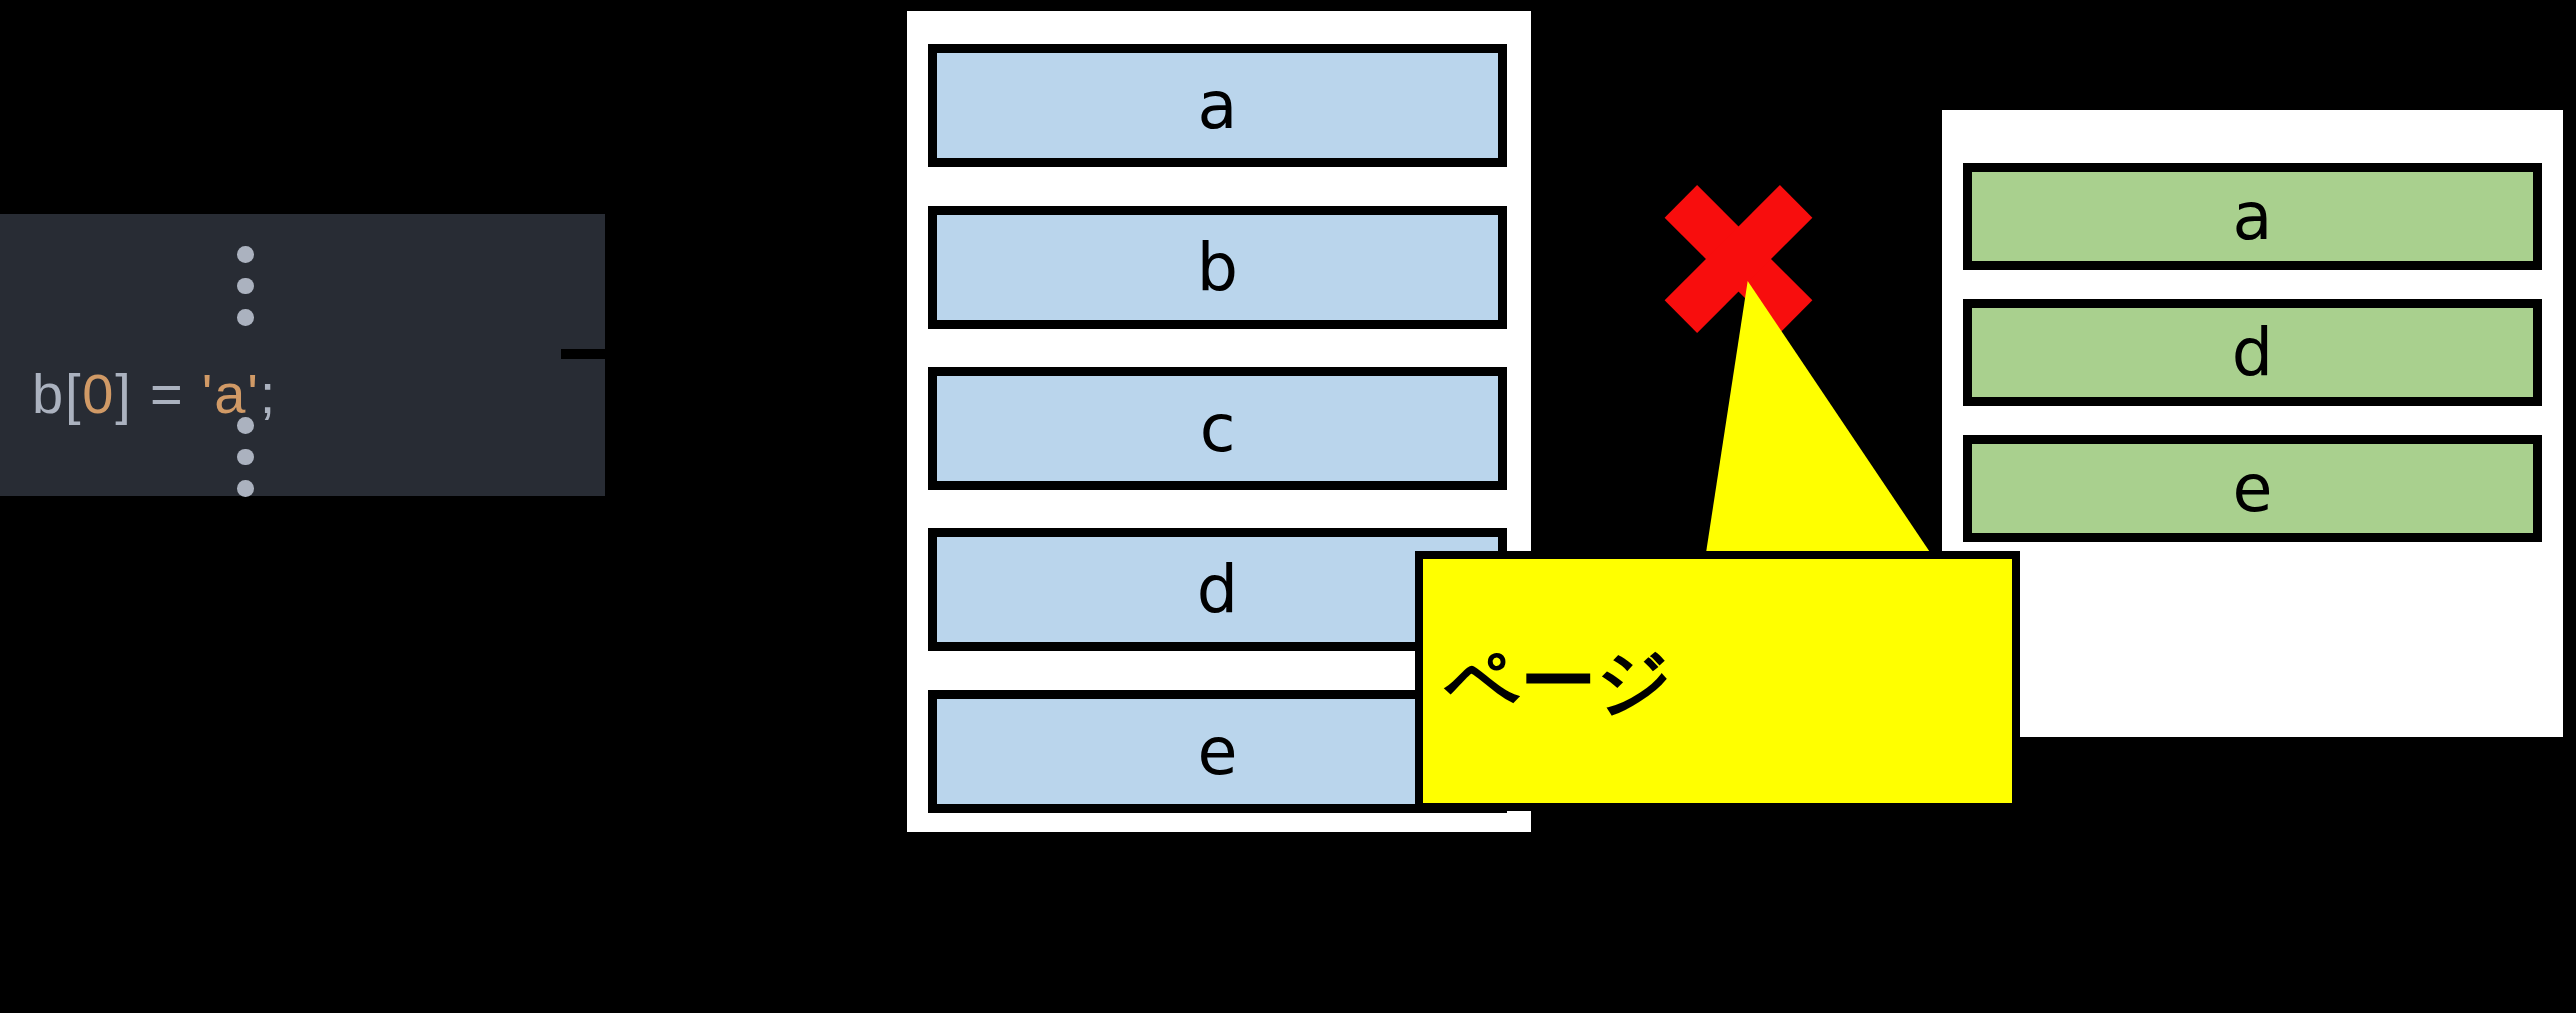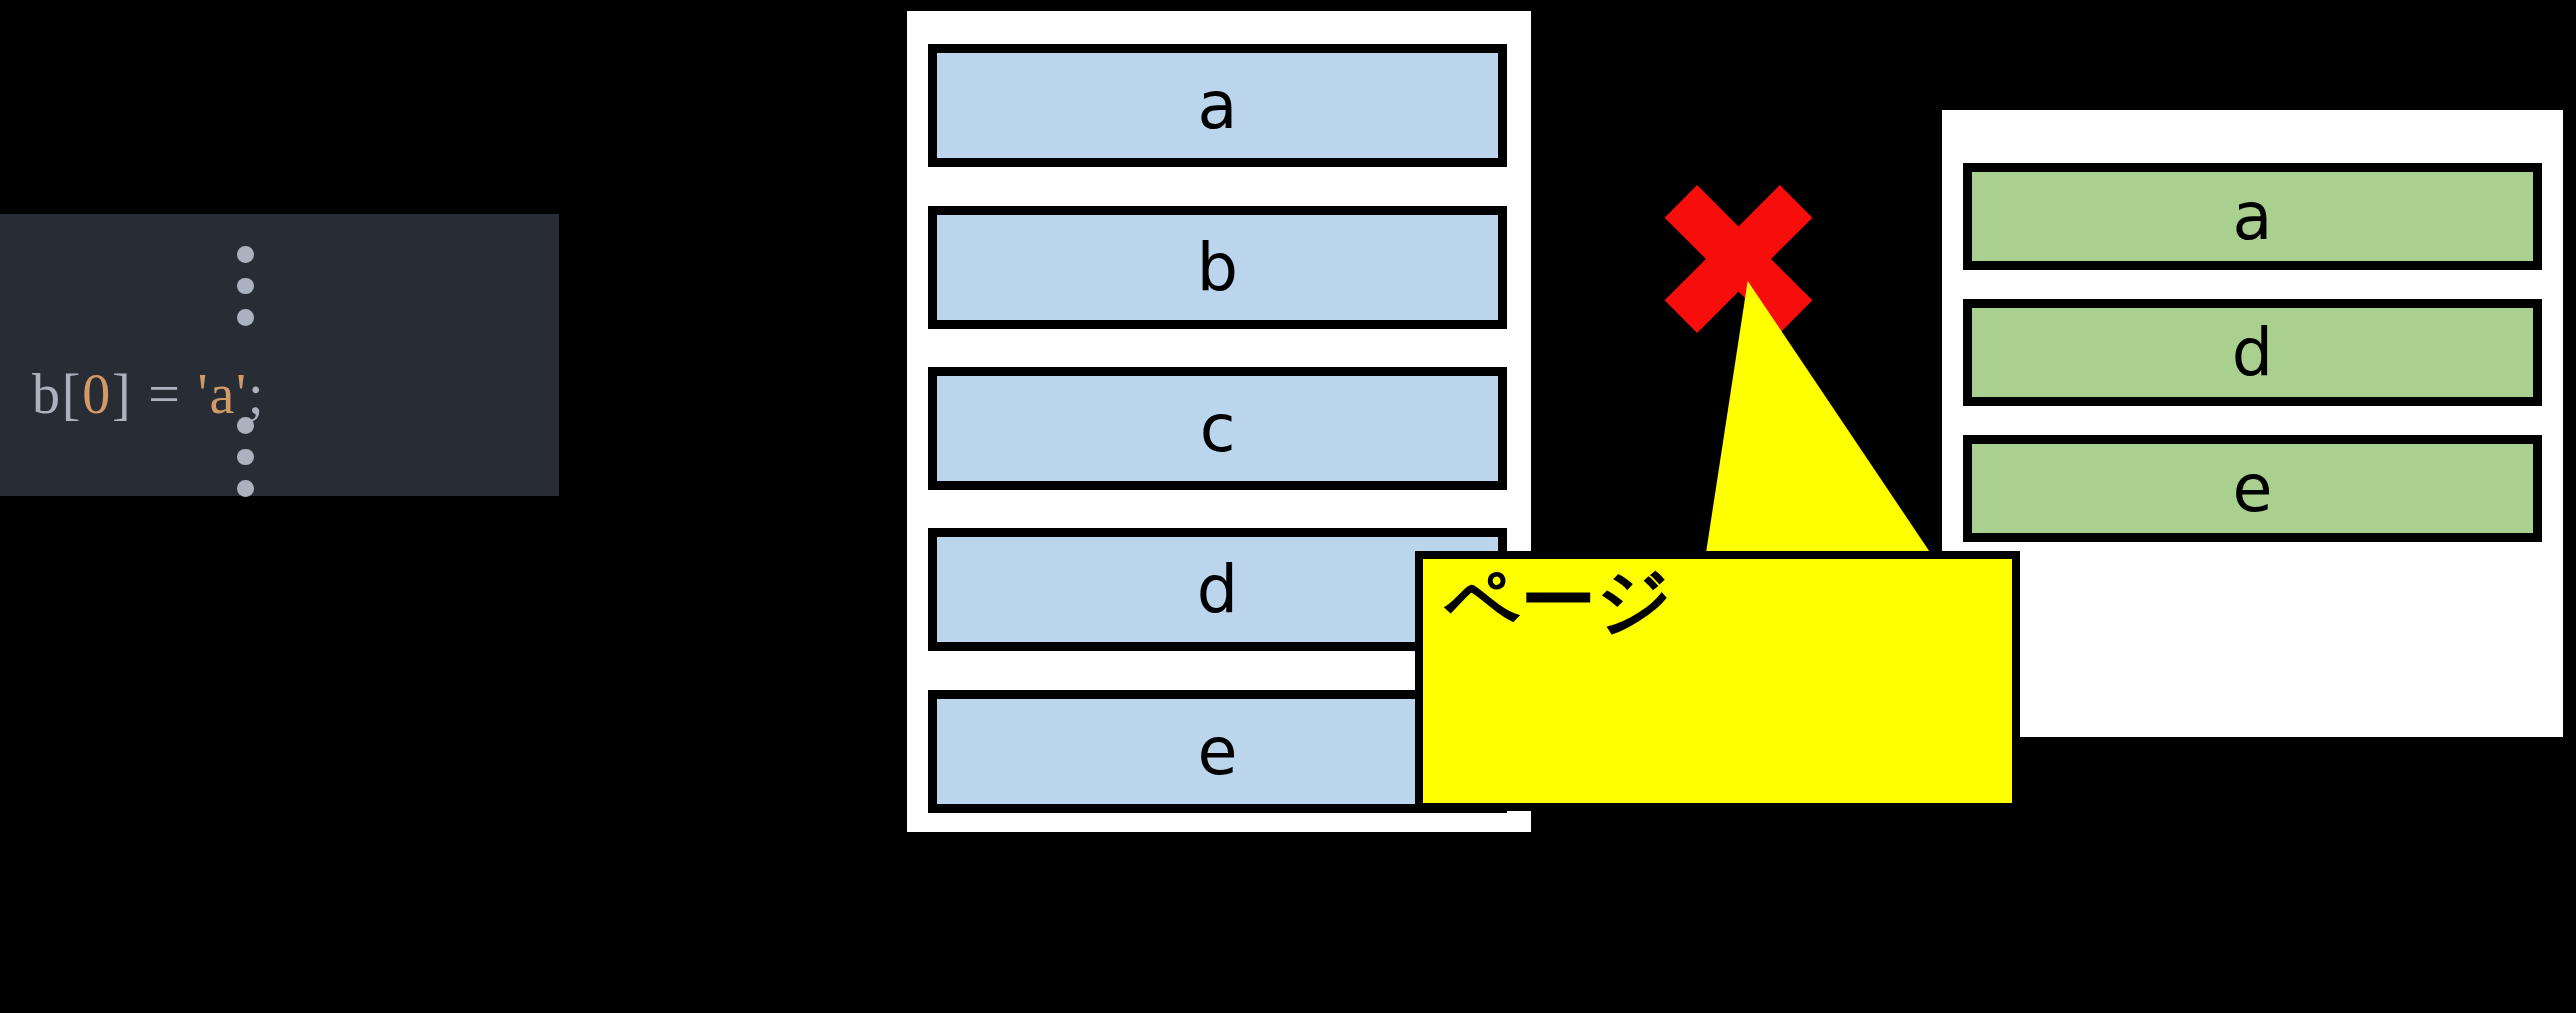--- a/index.html
+++ b/index.html
@@ -18,25 +18,25 @@
     width: 2576px;
     height: 1013px;
     background: #000000;
   }
 
   
   .code-block {
     position: absolute;
     left: 0px;
     top: 214px;
-    width: 559px;
+    width: 605px;
     height: 282px;
     background: #282c34;
     color: #abb2bf;
-    font-family: Liberation Serif, serif;
+    font-family: Liberation Sans, sans-serif;
     font-size: 54px;
     line-height: 1;
     box-sizing: border-box;
   }
   .code-dots {
     position: absolute;
     left: 235px;
     width: 21px;
     text-align: center;
     font-family: "DejaVu Sans Mono", "Liberation Mono", monospace;
@@ -125,20 +125,21 @@
     left: 1415px;
     top: 551px;
     width: 605px;
     height: 260px;
     background: #ffff00;
     border: 8px solid #000000;
     box-sizing: border-box;
     display: flex;
     flex-direction: column;
     align-items: flex-start;
+    justify-content: center;
     padding-left: 21px;
     box-sizing: border-box;
   }
   .callout-line {
     font-family: "DejaVu Sans", "Liberation Sans", sans-serif;
     font-weight: bold;
     font-size: 75px;
     line-height: 1.1;
     color: #000000;
     white-space: pre;

